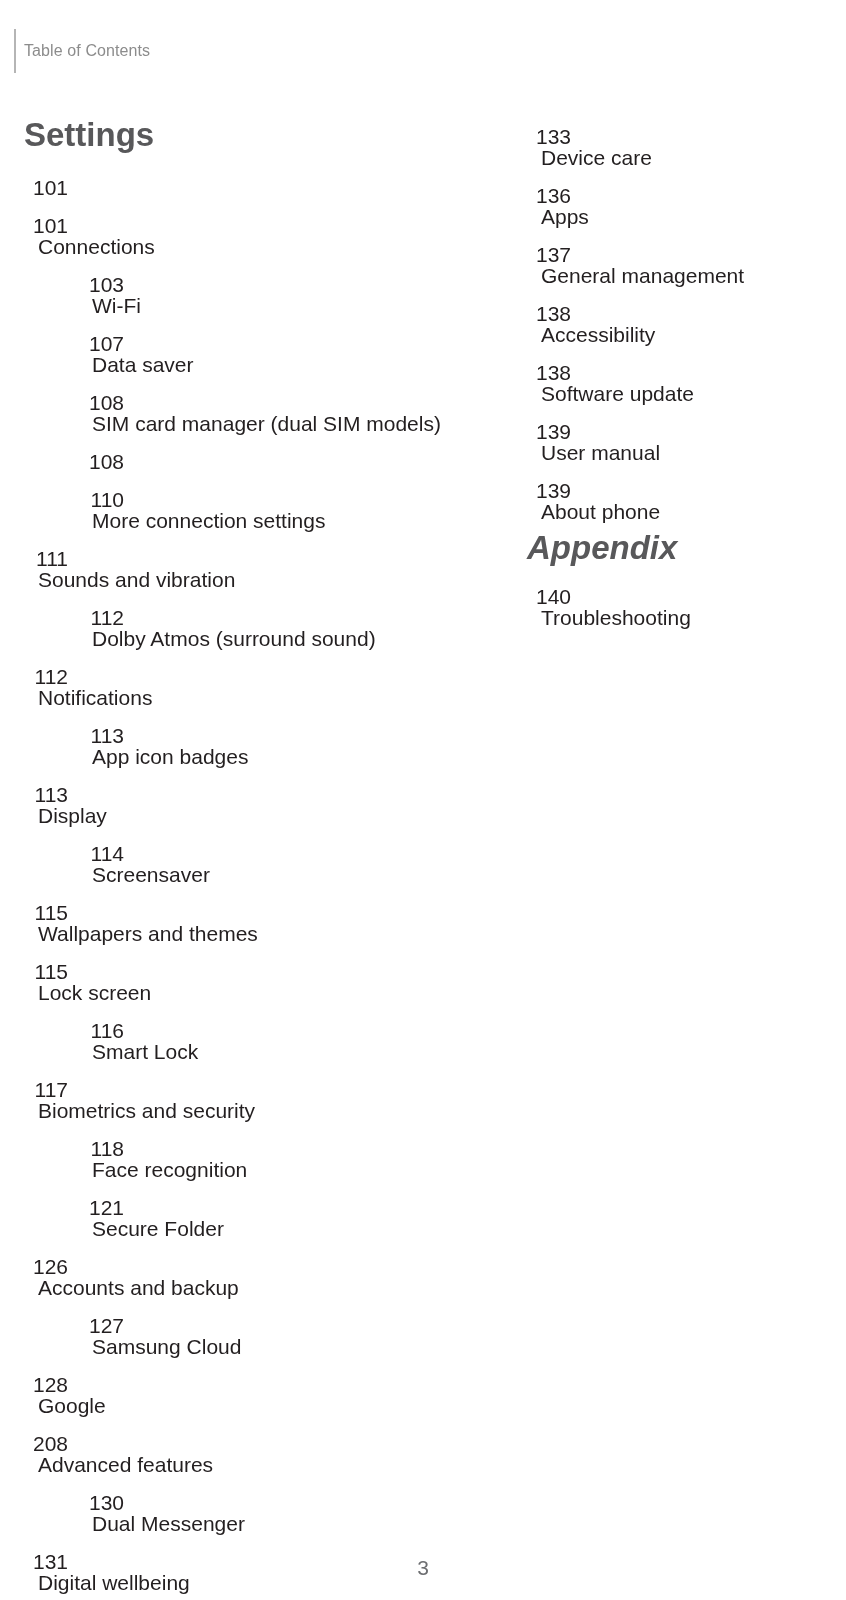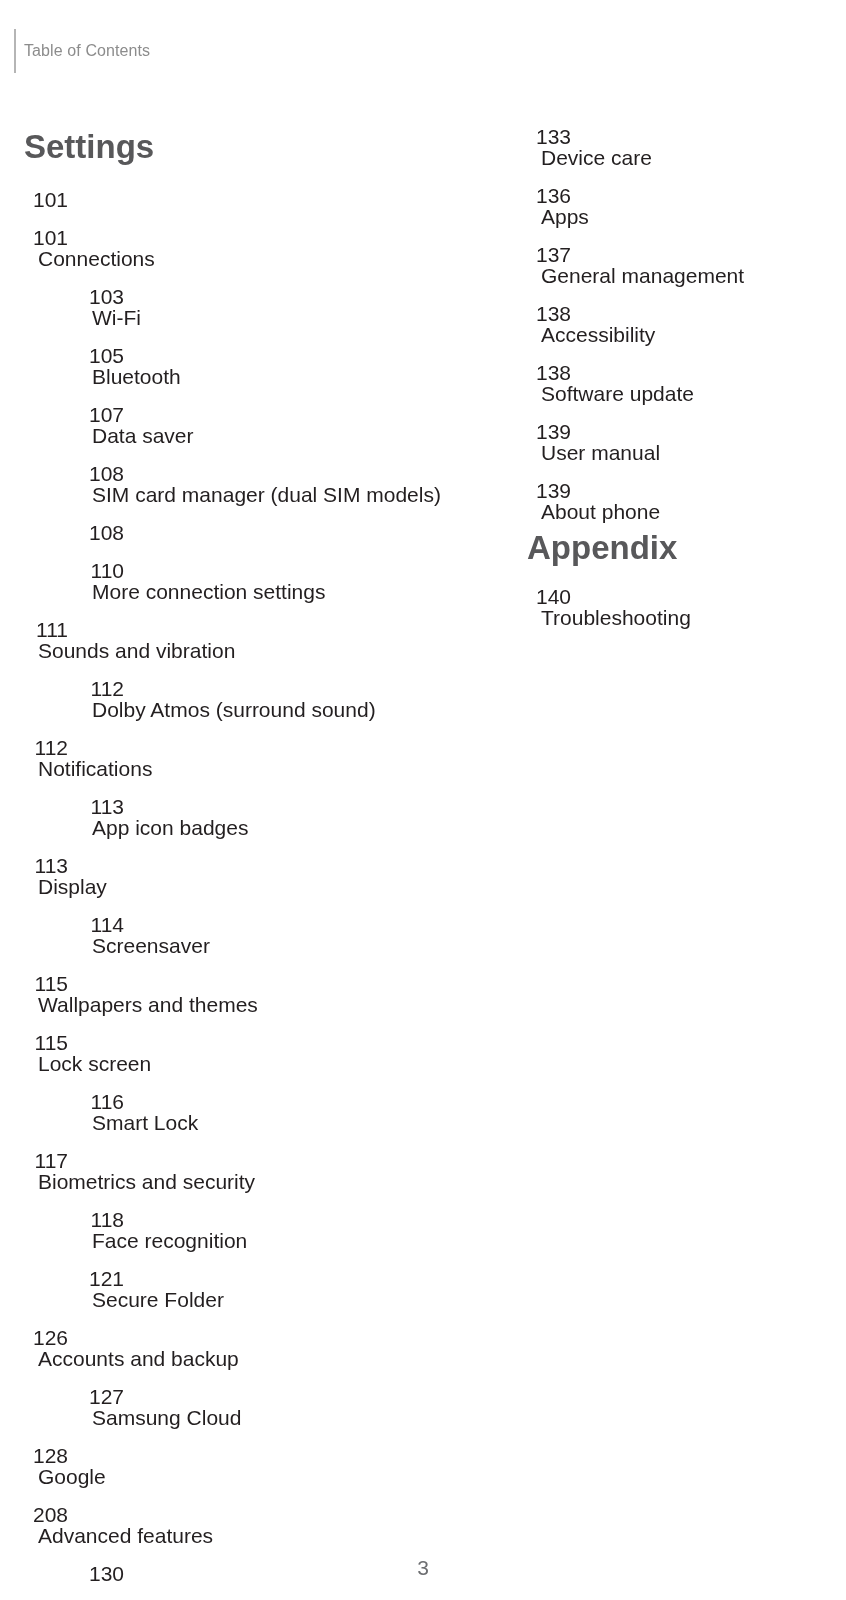--- a/index.html
+++ b/index.html
@@ -55,22 +55,22 @@
   .toc-col.left  { left: 24px;  width: 470px; }
   .toc-col.right { left: 527px; width: 300px; }
 
   .section-heading {
     font-size: 33px;
     font-weight: bold;
     color: #58585a;
     line-height: 1;
     white-space: nowrap;
   }
-  .toc-col.left .section-heading  { margin: 12px 0 18px 0; }
-  .toc-col.right .section-heading { margin: 0 0 14px 0; }
+  .toc-col.left .section-heading  { margin: 0 0 18px 0; }
+  .toc-col.right .section-heading { margin: 0 0 14px 0; font-style: italic; }
   .section-heading.appendix-heading { margin-top: 60px; }
 
   
   .toc-entry {
     display: flex;
     align-items: flex-start;
     font-size: 21px;
     color: #231f20;
     line-height: 1.00;
     padding: 8px 0 9px 0;
@@ -123,24 +123,20 @@
         </div>
         <div class="toc-entry level-1">
           <span class="entry-page">101</span>
           <span class="entry-title">Connections</span>
         </div>
         <div class="toc-entry level-2">
           <span class="entry-page">103</span>
           <span class="entry-title">Wi-Fi</span>
         </div>
         <div class="toc-entry level-2">
-          <span class="entry-page">105</span>
-          <span class="entry-title">Bluetooth</span>
-        </div>
-        <div class="toc-entry level-2">
           <span class="entry-page">107</span>
           <span class="entry-title">Data saver</span>
         </div>
         <div class="toc-entry level-2">
           <span class="entry-page">108</span>
           <span class="entry-title">SIM card manager (dual SIM models)</span>
         </div>
         <div class="toc-entry level-2">
           <span class="entry-page">108</span>
         </div>
@@ -207,23 +203,25 @@
         <div class="toc-entry level-1">
           <span class="entry-page">128</span>
           <span class="entry-title">Google</span>
         </div>
         <div class="toc-entry level-1">
           <span class="entry-page">208</span>
           <span class="entry-title">Advanced features</span>
         </div>
         <div class="toc-entry level-2">
           <span class="entry-page">130</span>
+          <span class="entry-title">Dual Messenger</span>
         </div>
         <div class="toc-entry level-1">
           <span class="entry-page">131</span>
+          <span class="entry-title">Digital wellbeing</span>
         </div>
       </div>
   </div>
 
   <div class="toc-col right">
     <div id="right-entries">
         <div class="toc-entry level-1">
           <span class="entry-page">133</span>
           <span class="entry-title">Device care</span>
         </div>

